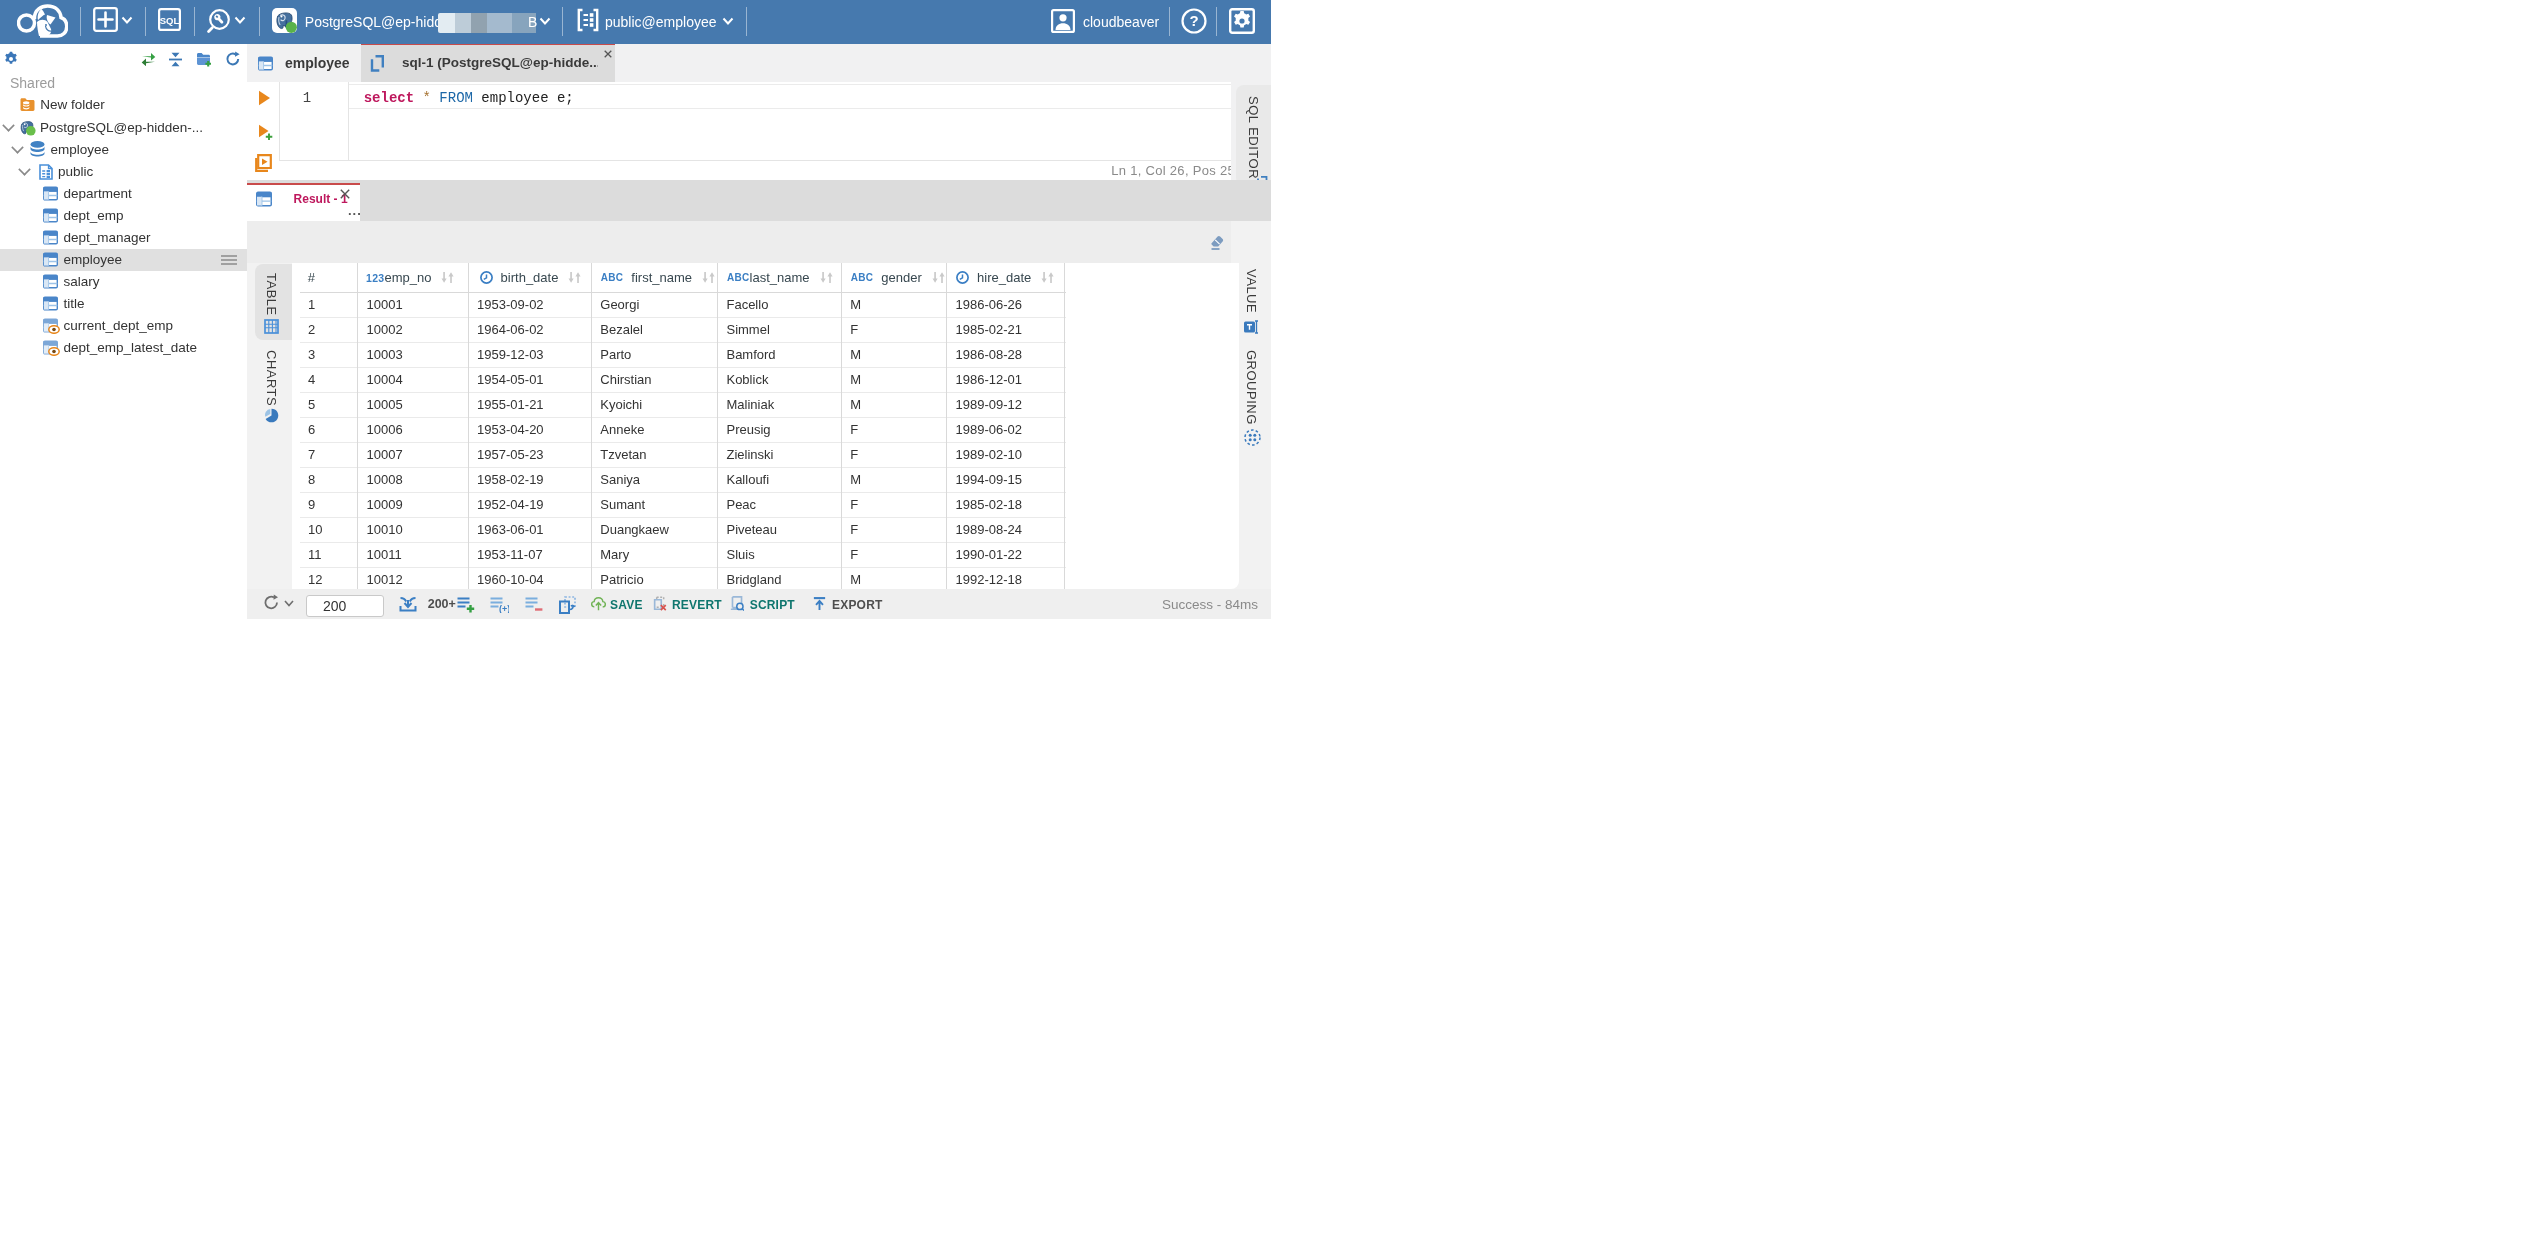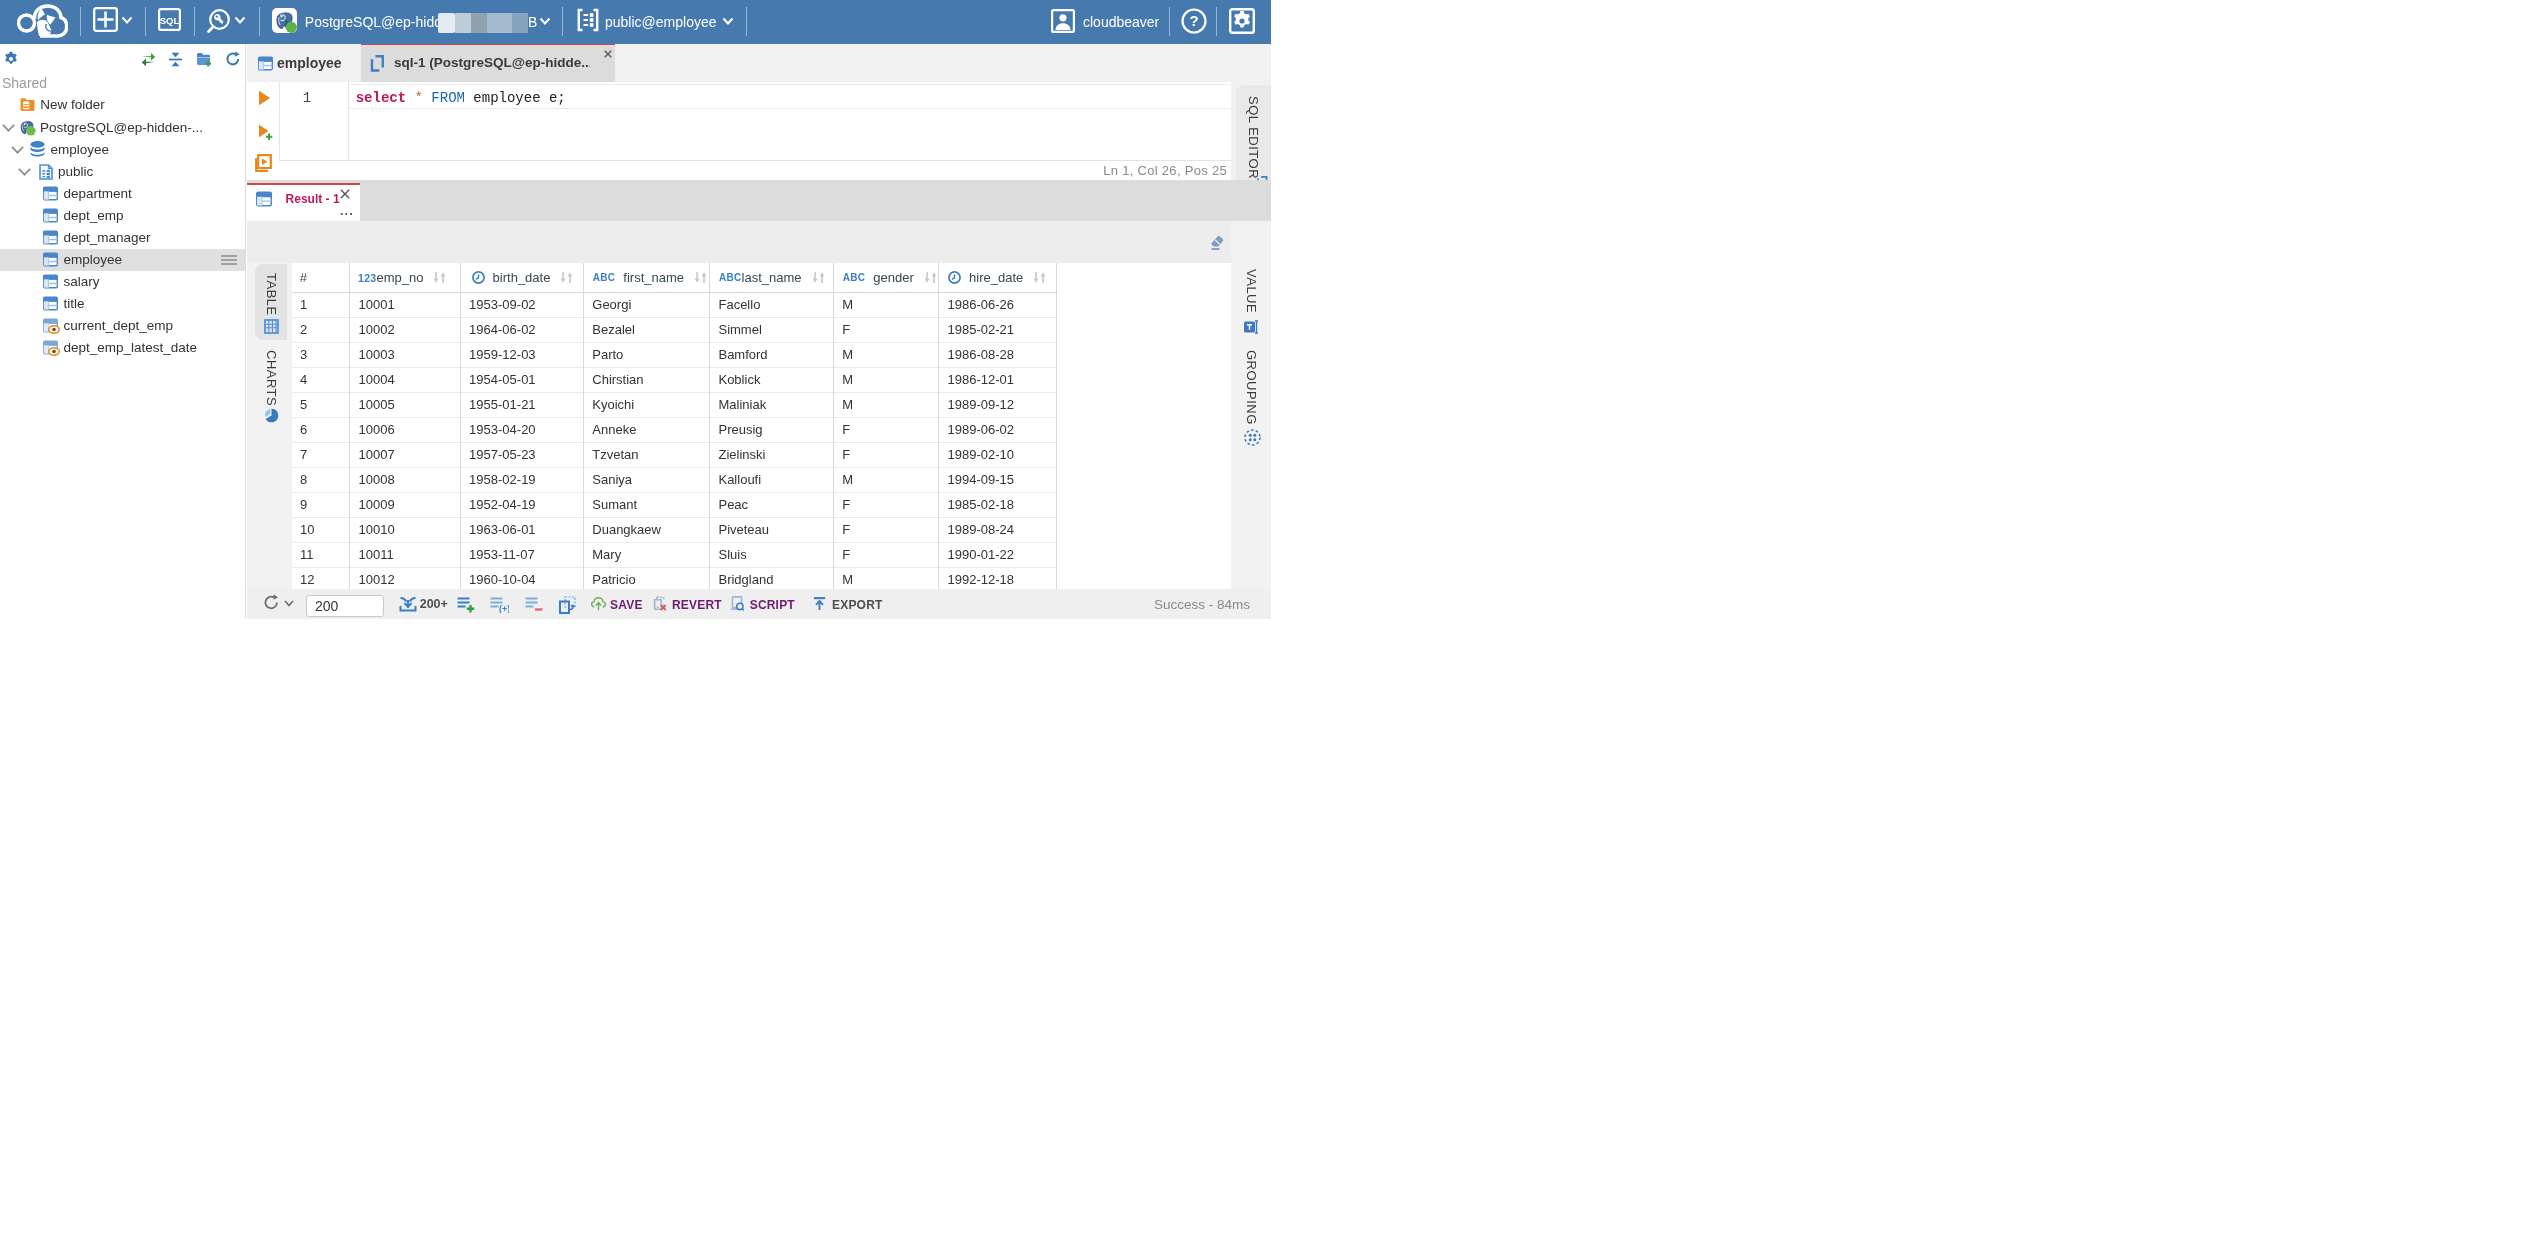--- a/index.html
+++ b/index.html
@@ -1,18 +1,18 @@
 <!DOCTYPE html>
 <html><head>
 <meta charset="utf-8">
 <style>
 html,body{margin:0;padding:0;}
 body{width:1271px;height:619px;overflow:hidden;position:relative;background:#fff;
  font-family:"Liberation Sans",sans-serif;-webkit-font-smoothing:antialiased;}
-.abs{position:absolute;}
+.abs{position:absolute;padding-left:8px;}
 .ic{position:absolute;display:block;}
 
 #topbar{left:0;top:0;width:1271px;height:44px;background:#4679ae;}
 .tsep{position:absolute;top:7px;width:1px;height:29px;background:rgba(255,255,255,.45);}
 .ttext{position:absolute;color:#fff;font-size:14px;line-height:44px;top:0;height:44px;white-space:nowrap;}
 
 #sidebar{left:0;top:44px;width:245px;height:575px;background:#fff;border-right:1.5px solid #ddd;}
 .trow{position:absolute;left:0;width:245px;height:22px;display:flex;align-items:center;font-size:13.5px;color:#333;white-space:nowrap;}
 .chev{width:9px;height:9px;border-right:2px solid #8a8a8a;border-bottom:2px solid #8a8a8a;transform:rotate(45deg) scale(.8);flex:none;margin-top:-4px;}
 
@@ -30,21 +30,21 @@
 #filterbar{left:246.5px;top:220.5px;width:984.5px;height:42.5px;background:#ededed;}
 #lstrip{left:246.5px;top:263px;width:45px;height:326px;background:#f2f2f2;}
 #rstrip{left:1231px;top:220.5px;width:40px;height:368.5px;background:#f2f2f2;}
 #grid{left:291.5px;top:263px;width:939.5px;height:326px;background:#fff;border-bottom-right-radius:8px;overflow:hidden;}
 .hcell{box-sizing:border-box;border-right:1px solid #d9d9d9;height:29px;display:flex;align-items:center;flex:none;color:#37474f;font-size:13px;}
 .dcell{box-sizing:border-box;border-right:1px solid #d9d9d9;height:25px;line-height:24px;flex:none;padding-left:8.5px;overflow:hidden;font-size:13px;color:#333;}
 .drow{display:flex;height:25px;box-sizing:border-box;border-bottom:1px solid #eaeaea;width:766px;}
 .vtxt{writing-mode:vertical-rl;letter-spacing:.5px;font-size:13px;color:#3a3a3a;}
 
 #botbar{left:246.5px;top:588.5px;width:1024.5px;height:30.5px;background:#efefef;}
-.btxt{position:absolute;font-size:12px;font-weight:bold;letter-spacing:.2px;color:#701a75;top:9.5px;}
+.btxt{position:absolute;font-size:12px;font-weight:bold;letter-spacing:.2px;color:#0f766e;top:9.5px;}
 </style>
 </head>
 <body>
 <div class="abs" id="topbar">
 
  <svg class="ic" style="left:17px;top:4px" width="51" height="36" viewBox="0 0 102 72">
   <g fill="none" stroke="#fff" stroke-width="7">
    <circle cx="19" cy="38" r="16"></circle>
    <path d="M 35 30 C 34 11 50 4 61 4 C 77 4 87 14 88 27 C 96 30 99.5 38 99.5 45 C 99.5 57 91 64 81 64 L 46 64"></path>
   </g>

